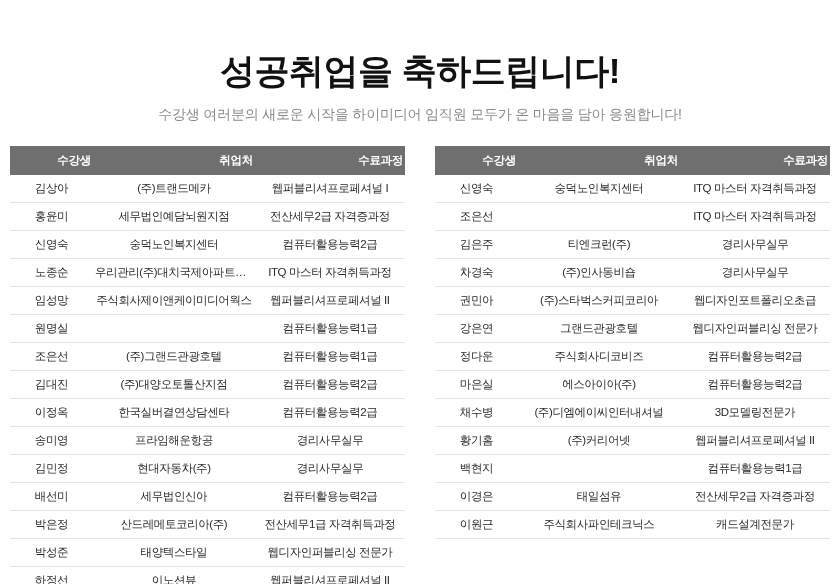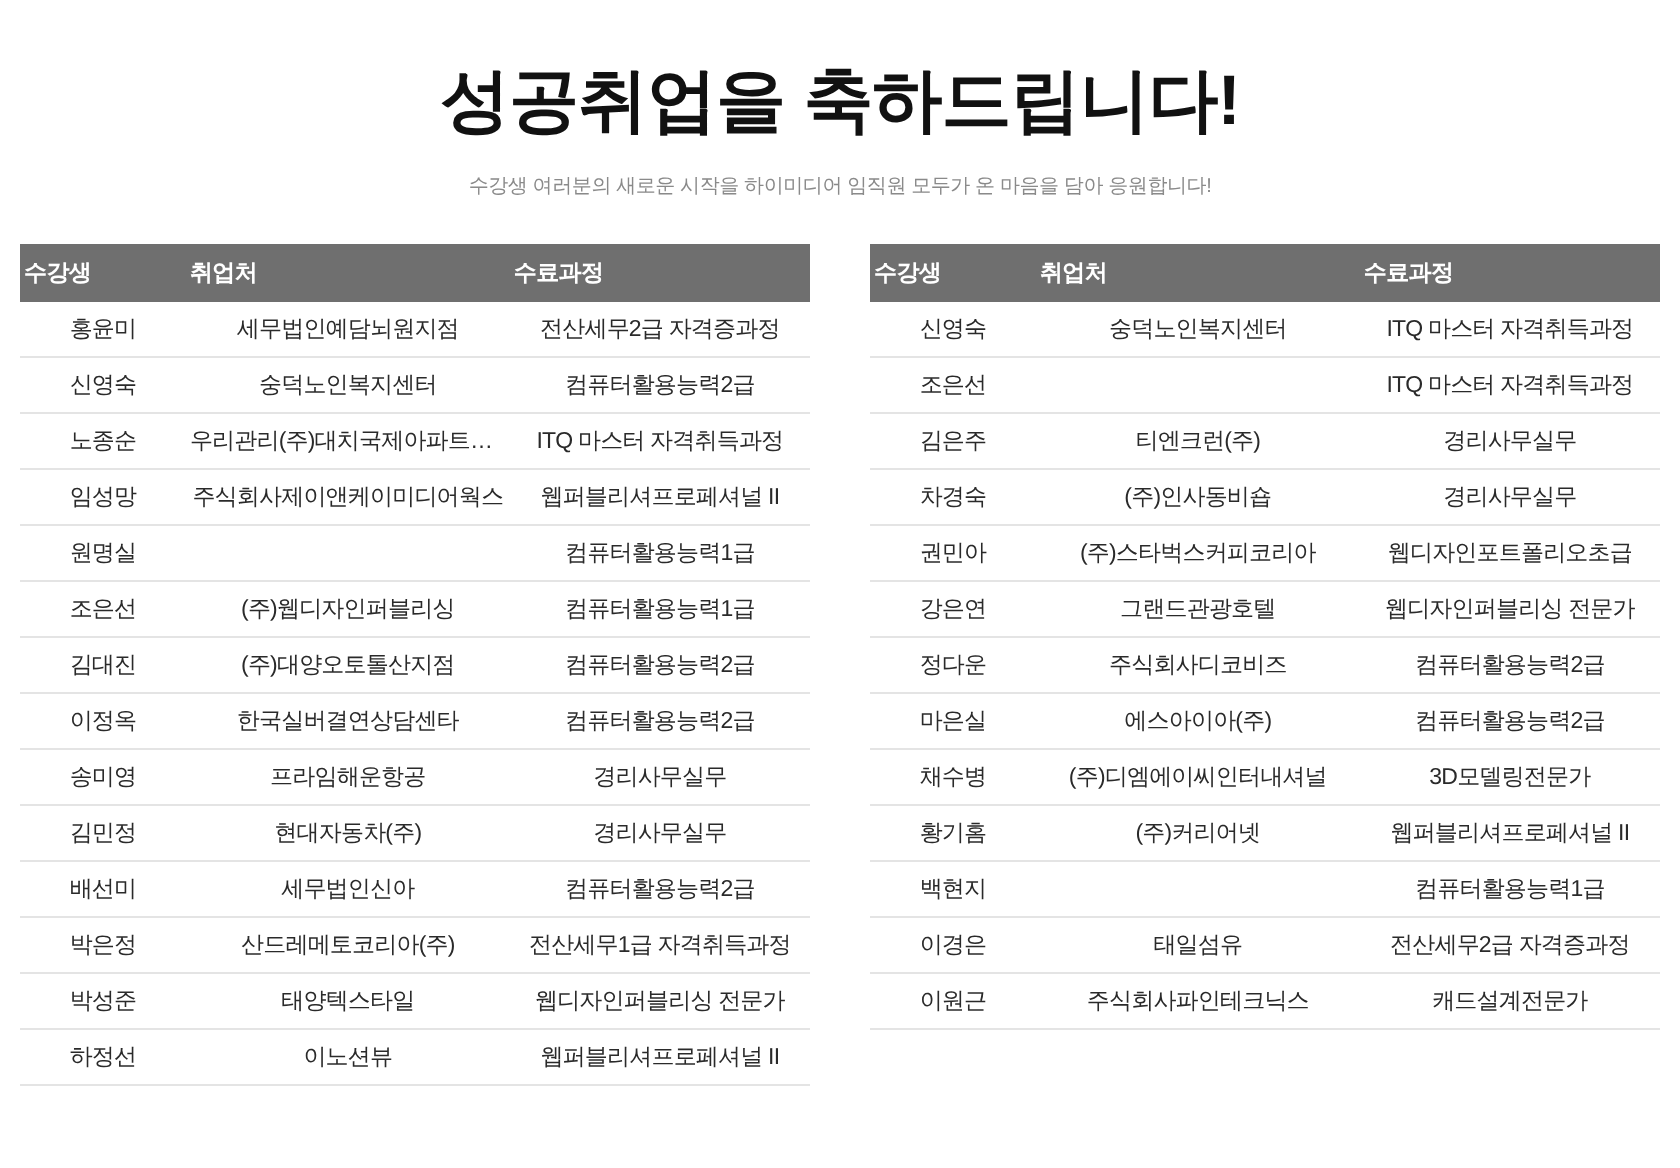--- a/index.html
+++ b/index.html
@@ -13,33 +13,33 @@
     color: #222;
     overflow: hidden;
   }
   .page {
     width: 840px;
     height: 584px;
     position: relative;
     background: #fff;
   }
   .hero {
-    padding-top: 30px;
+    padding-top: 50px;
     text-align: center;
   }
   .hero-title {
     font-size: 35px;
     font-weight: bold;
     letter-spacing: -0.5px;
     color: #111;
     line-height: 1.2;
   }
   .hero-sub {
     margin-top: 14px;
-    font-size: 10px;
+    font-size: 14px;
     color: #8a8a8a;
     letter-spacing: -0.2px;
   }
   .tables {
     margin-top: 22px;
     display: flex;
     gap: 30px;
     padding: 0 10px;
   }
   .table-wrap {
@@ -49,21 +49,21 @@
     width: 100%;
     border-collapse: collapse;
     table-layout: fixed;
   }
   thead th {
     background: #6f6f6f;
     color: #ffffff;
     font-size: 11.5px;
     font-weight: bold;
     padding: 7px 2px;
-    text-align: left;
+    text-align: right;
     letter-spacing: -0.3px;
     border: none;
   }
   tbody td {
     font-size: 11.5px;
     text-align: center;
     padding: 6px 2px;
     border-bottom: 1px solid #e4e4e4;
     color: #2a2a2a;
     letter-spacing: -0.4px;
@@ -97,20 +97,25 @@
         </colgroup>
         <thead>
           <tr>
             <th>수강생</th>
             <th>취업처</th>
             <th>수료과정</th>
           </tr>
         </thead>
         <tbody>
             <tr>
+              <td>김상아</td>
+              <td>(주)트랜드메카</td>
+              <td>웹퍼블리셔프로페셔널 I</td>
+            </tr>
+            <tr>
               <td>홍윤미</td>
               <td>세무법인예담뇌원지점</td>
               <td>전산세무2급 자격증과정</td>
             </tr>
             <tr>
               <td>신영숙</td>
               <td>숭덕노인복지센터</td>
               <td>컴퓨터활용능력2급</td>
             </tr>
             <tr>
@@ -123,21 +128,21 @@
               <td>주식회사제이앤케이미디어웍스</td>
               <td>웹퍼블리셔프로페셔널 II</td>
             </tr>
             <tr>
               <td>원명실</td>
               <td></td>
               <td>컴퓨터활용능력1급</td>
             </tr>
             <tr>
               <td>조은선</td>
-              <td>(주)웹디자인퍼블리싱</td>
+              <td>(주)그랜드관광호텔</td>
               <td>컴퓨터활용능력1급</td>
             </tr>
             <tr>
               <td>김대진</td>
               <td>(주)대양오토톨산지점</td>
               <td>컴퓨터활용능력2급</td>
             </tr>
             <tr>
               <td>이정옥</td>
               <td>한국실버결연상담센타</td>

